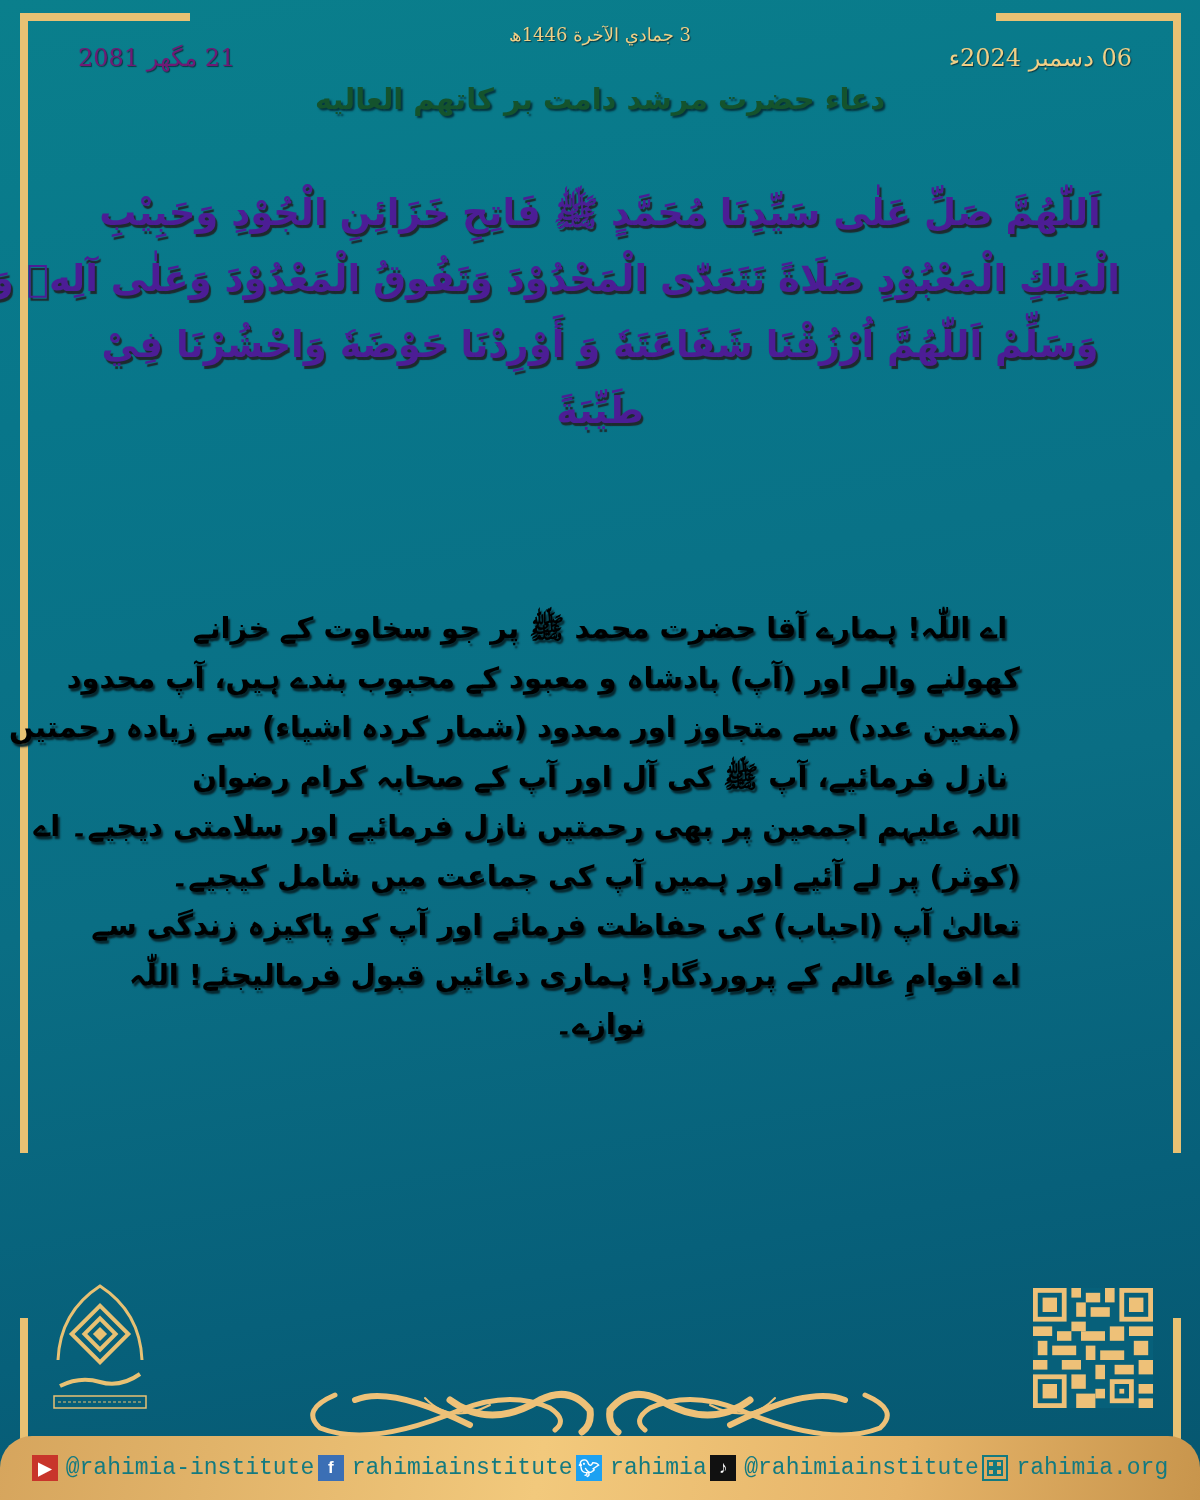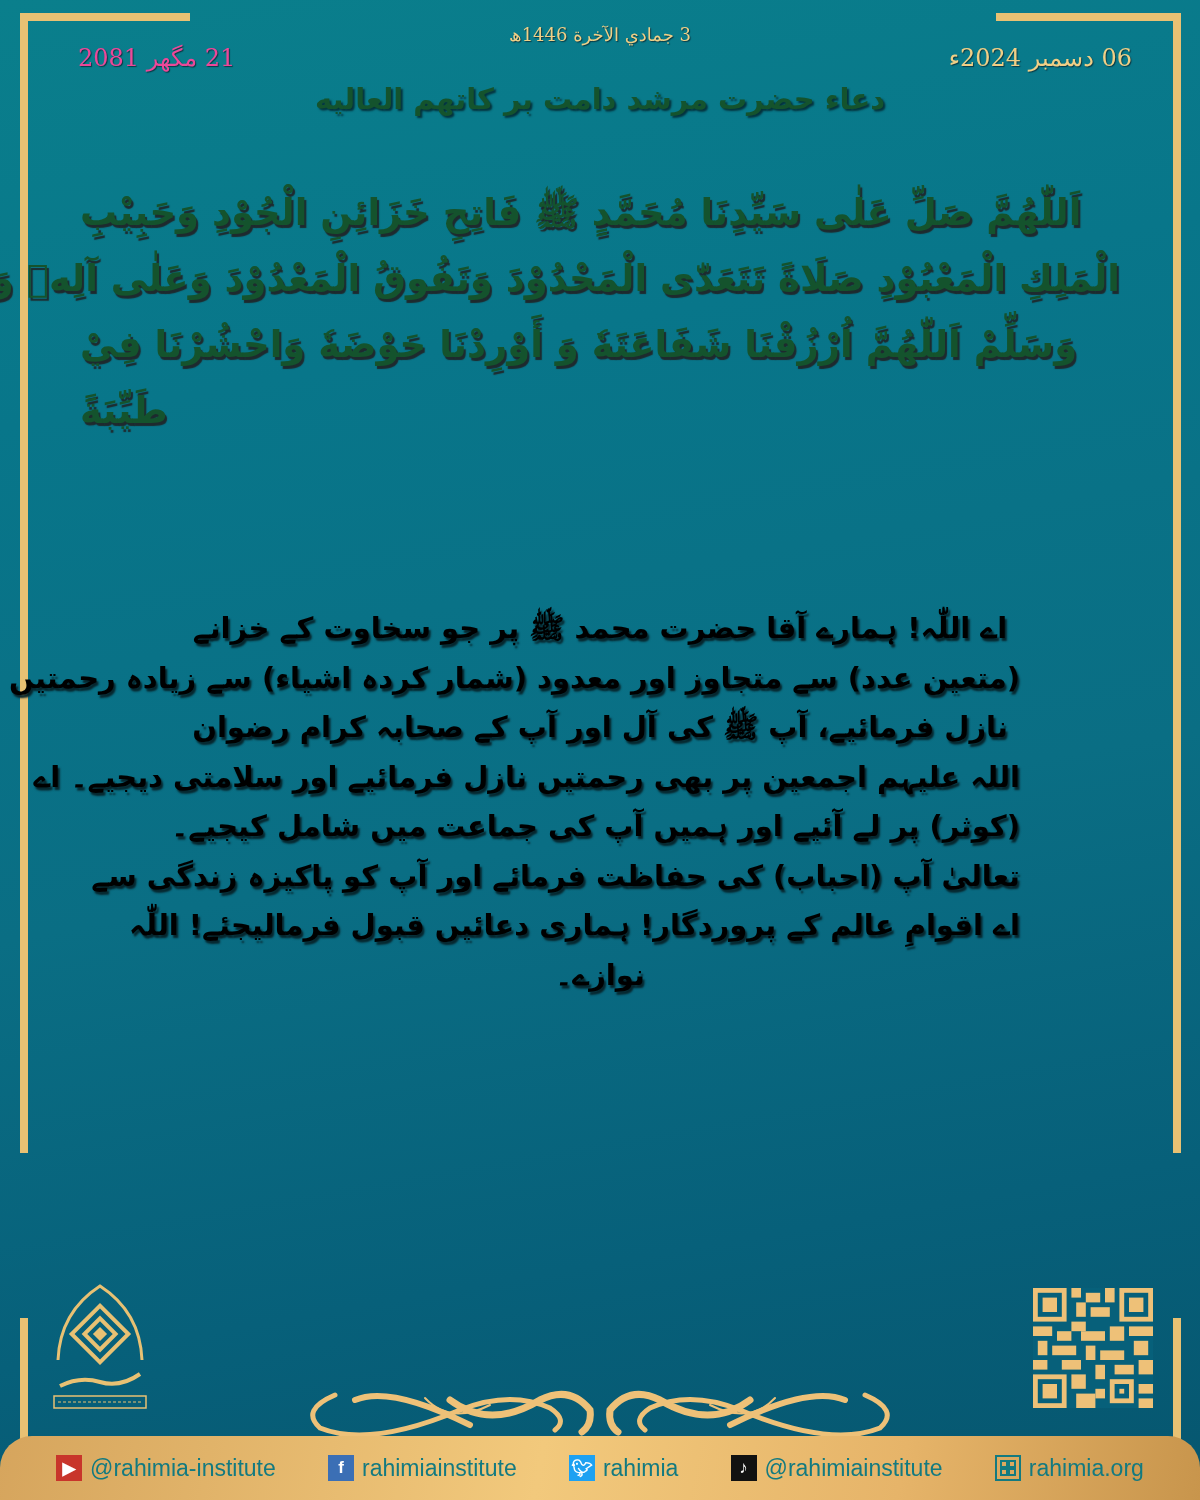--- a/index.html
+++ b/index.html
@@ -10,29 +10,29 @@
       background: linear-gradient(170deg, #0a7f8c 0%, #08768a 25%, #0a6e84 55%, #07607a 80%, #06566f 100%);
       color: #f3cf7a;
     }
     .frame-corner { position: absolute; border-color: #e8c173; border-style: solid; }
     .frame-tl { left: 20px; top: 13px; width: 170px; height: 1140px; border-width: 8px 0 0 8px; }
     .frame-tr { right: 19px; top: 13px; width: 185px; height: 1140px; border-width: 8px 8px 0 0; }
     .frame-bl { left: 20px; bottom: 52px; width: 196px; height: 130px; border-width: 0 0 8px 8px; }
     .frame-br { right: 19px; bottom: 52px; width: 200px; height: 130px; border-width: 0 8px 8px 0; }
 
     .date-greg { position: absolute; right: 68px; top: 44px; font-family: "DejaVu Serif", serif; font-size: 24px; color: #f0cf86; direction: rtl; text-shadow: 1px 1px 1px #0a3a45; }
-    .date-bikram { position: absolute; left: 78px; top: 44px; font-family: "DejaVu Serif", serif; font-size: 24px; color: #ec4899; direction: rtl; text-shadow: 1px 1px 1px #0a3a45; }
+    .date-bikram { position: absolute; left: 78px; top: 44px; font-family: "DejaVu Serif", serif; font-size: 24px; color: #701a75; direction: rtl; text-shadow: 1px 1px 1px #0a3a45; }
     .date-hijri { position: absolute; left: 0; right: 0; top: 24px; text-align: center; font-family: "DejaVu Serif", serif; font-size: 18px; color: #f0cf86; direction: rtl; text-shadow: 1px 1px 1px #0a3a45; }
     .title { position: absolute; left: 0; right: 0; top: 82px; text-align: center; font-size: 29px; font-weight: bold; color: #14532d; direction: rtl; text-shadow: 2px 2px 2px #05323c; }
 
     .arabic {
       position: absolute; left: 80px; right: 80px; top: 180px;
-      text-align: left; direction: rtl;
+      text-align: center; direction: rtl;
       font-family: "DejaVu Sans", sans-serif; font-size: 37px; font-weight: bold; line-height: 66px;
-      color: #14532d;
+      color: #4c1d95;
       text-shadow: 2px 3px 1px #1e2a2e;
     }
     .arabic .line { display: block; white-space: nowrap; }
 
     .urdu {
       position: absolute; left: 180px; right: 180px; top: 604px;
       text-align: center; direction: rtl;
       font-family: "DejaVu Sans", sans-serif; font-size: 29px; line-height: 49.5px;
       color: #000000; font-weight: bold;
       text-shadow: 2px 3px 2px #07252c;
@@ -44,21 +44,21 @@
     .qr { position: absolute; left: 1033px; top: 1288px; width: 120px; height: 120px; }
 
     .footer {
       position: absolute; left: 0; right: 0; bottom: 0; height: 64px;
       background: linear-gradient(100deg, #d6a55d 0%, #f2c97c 45%, #e6b469 75%, #c8954c 100%);
       border-radius: 32px 32px 0 0;
       display: flex; align-items: center; justify-content: space-around;
       padding: 0 30px;
     }
     .social { display: flex; align-items: center; gap: 8px; cursor: pointer; }
-    .social-label { font-family: Liberation Sans, sans-serif; font-size: 23px; color: #137a80; }
+    .social-label { font-family: Liberation Mono, monospace; font-size: 23px; color: #137a80; }
     .sicon { width: 26px; height: 26px; display: flex; align-items: center; justify-content: center; font-family: "Liberation Sans", sans-serif; font-weight: bold; color: #fff; font-size: 17px; }
     .yt { background: #c8352b; }
     .fb { background: #3b6fb5; }
     .tw { background: #1da1f2; }
     .tt { background: #111; }
     .web { background: transparent; border: 2px solid #137a80; }
   </style>
 </head>
 <body>
 
@@ -74,20 +74,21 @@
 
 <div class="arabic">
   <span class="line">اَللّٰهُمَّ صَلِّ عَلٰی سَیِّدِنَا مُحَمَّدٍ ﷺ فَاتِحِ خَزَائِنِ الْجُوْدِ وَحَبِیْبِ</span>
   <span class="line">الْمَلِكِ الْمَعْبُوْدِ صَلَاةً تَتَعَدّٰی الْمَحْدُوْدَ وَتَفُوقُ الْمَعْدُوْدَ وَعَلٰی آلِهٖ وَصَحْبِهٖ</span>
   <span class="line">وَسَلِّمْ اَللّٰهُمَّ اُرْزُقْنَا شَفَاعَتَهٗ وَ أَوْرِدْنَا حَوْضَهٗ وَاحْشُرْنَا فِيْ</span>
   <span class="line">طَیِّبَةً</span>
 </div>
 
 <div class="urdu">
   <span class="line">اے اللّٰہ! ہمارے آقا حضرت محمد ﷺ پر جو سخاوت کے خزانے</span>
+  <span class="line">کھولنے والے اور (آپ) بادشاہ و معبود کے محبوب بندے ہیں، آپ محدود</span>
   <span class="line">(متعین عدد) سے متجاوز اور معدود (شمار کردہ اشیاء) سے زیادہ رحمتیں</span>
   <span class="line">نازل فرمائیے، آپ ﷺ کی آل اور آپ کے صحابہ کرام رضوان</span>
   <span class="line">اللہ علیہم اجمعین پر بھی رحمتیں نازل فرمائیے اور سلامتی دیجیے۔ اے</span>
   <span class="line">(کوثر) پر لے آئیے اور ہمیں آپ کی جماعت میں شامل کیجیے۔</span>
   <span class="line">تعالیٰ آپ (احباب) کی حفاظت فرمائے اور آپ کو پاکیزہ زندگی سے</span>
   <span class="line">اے اقوامِ عالم کے پروردگار! ہماری دعائیں قبول فرمالیجئے! اللّٰہ</span>
   <span class="line">نوازے۔</span>
 </div>
 
 <svg class="logo" viewBox="0 0 120 140">

